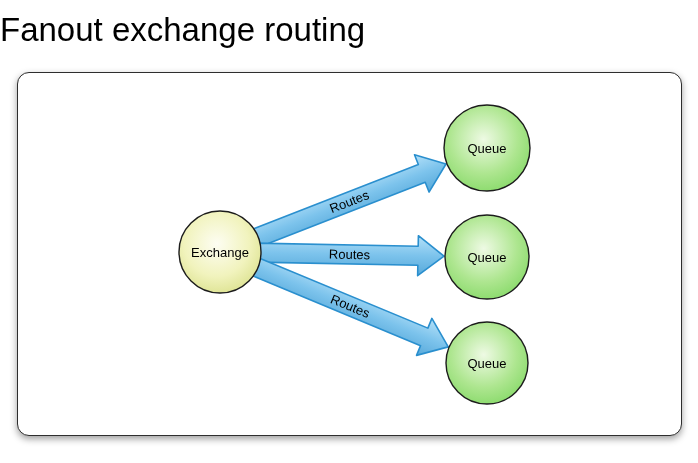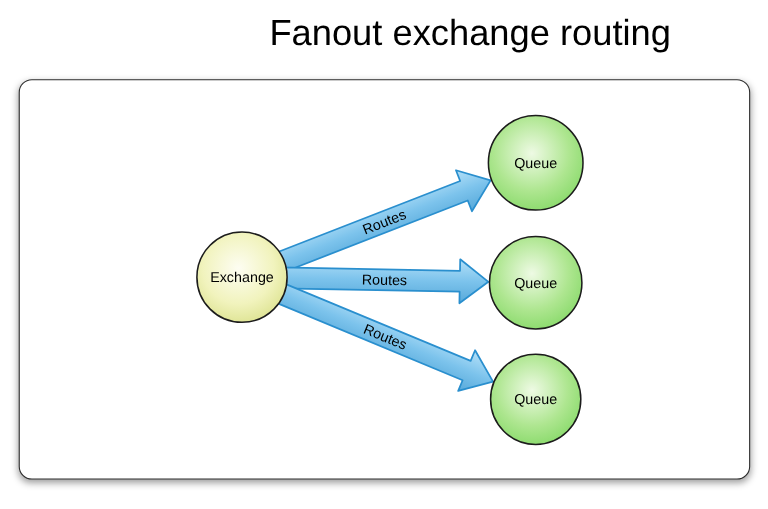--- a/index.html
+++ b/index.html
@@ -9,21 +9,21 @@
     width: 698px;
     height: 463px;
     background: #ffffff;
     overflow: hidden;
   }
   .title {
     position: absolute;
     top: 11px;
     left: 0;
     width: 610px;
-    text-align: right;
+    text-align: left;
     font-size: 33px;
     line-height: 38px;
     color: #000000;
     font-weight: 400;
   }
   .panel {
     position: absolute;
     left: 17px;
     top: 72px;
     width: 663px;

